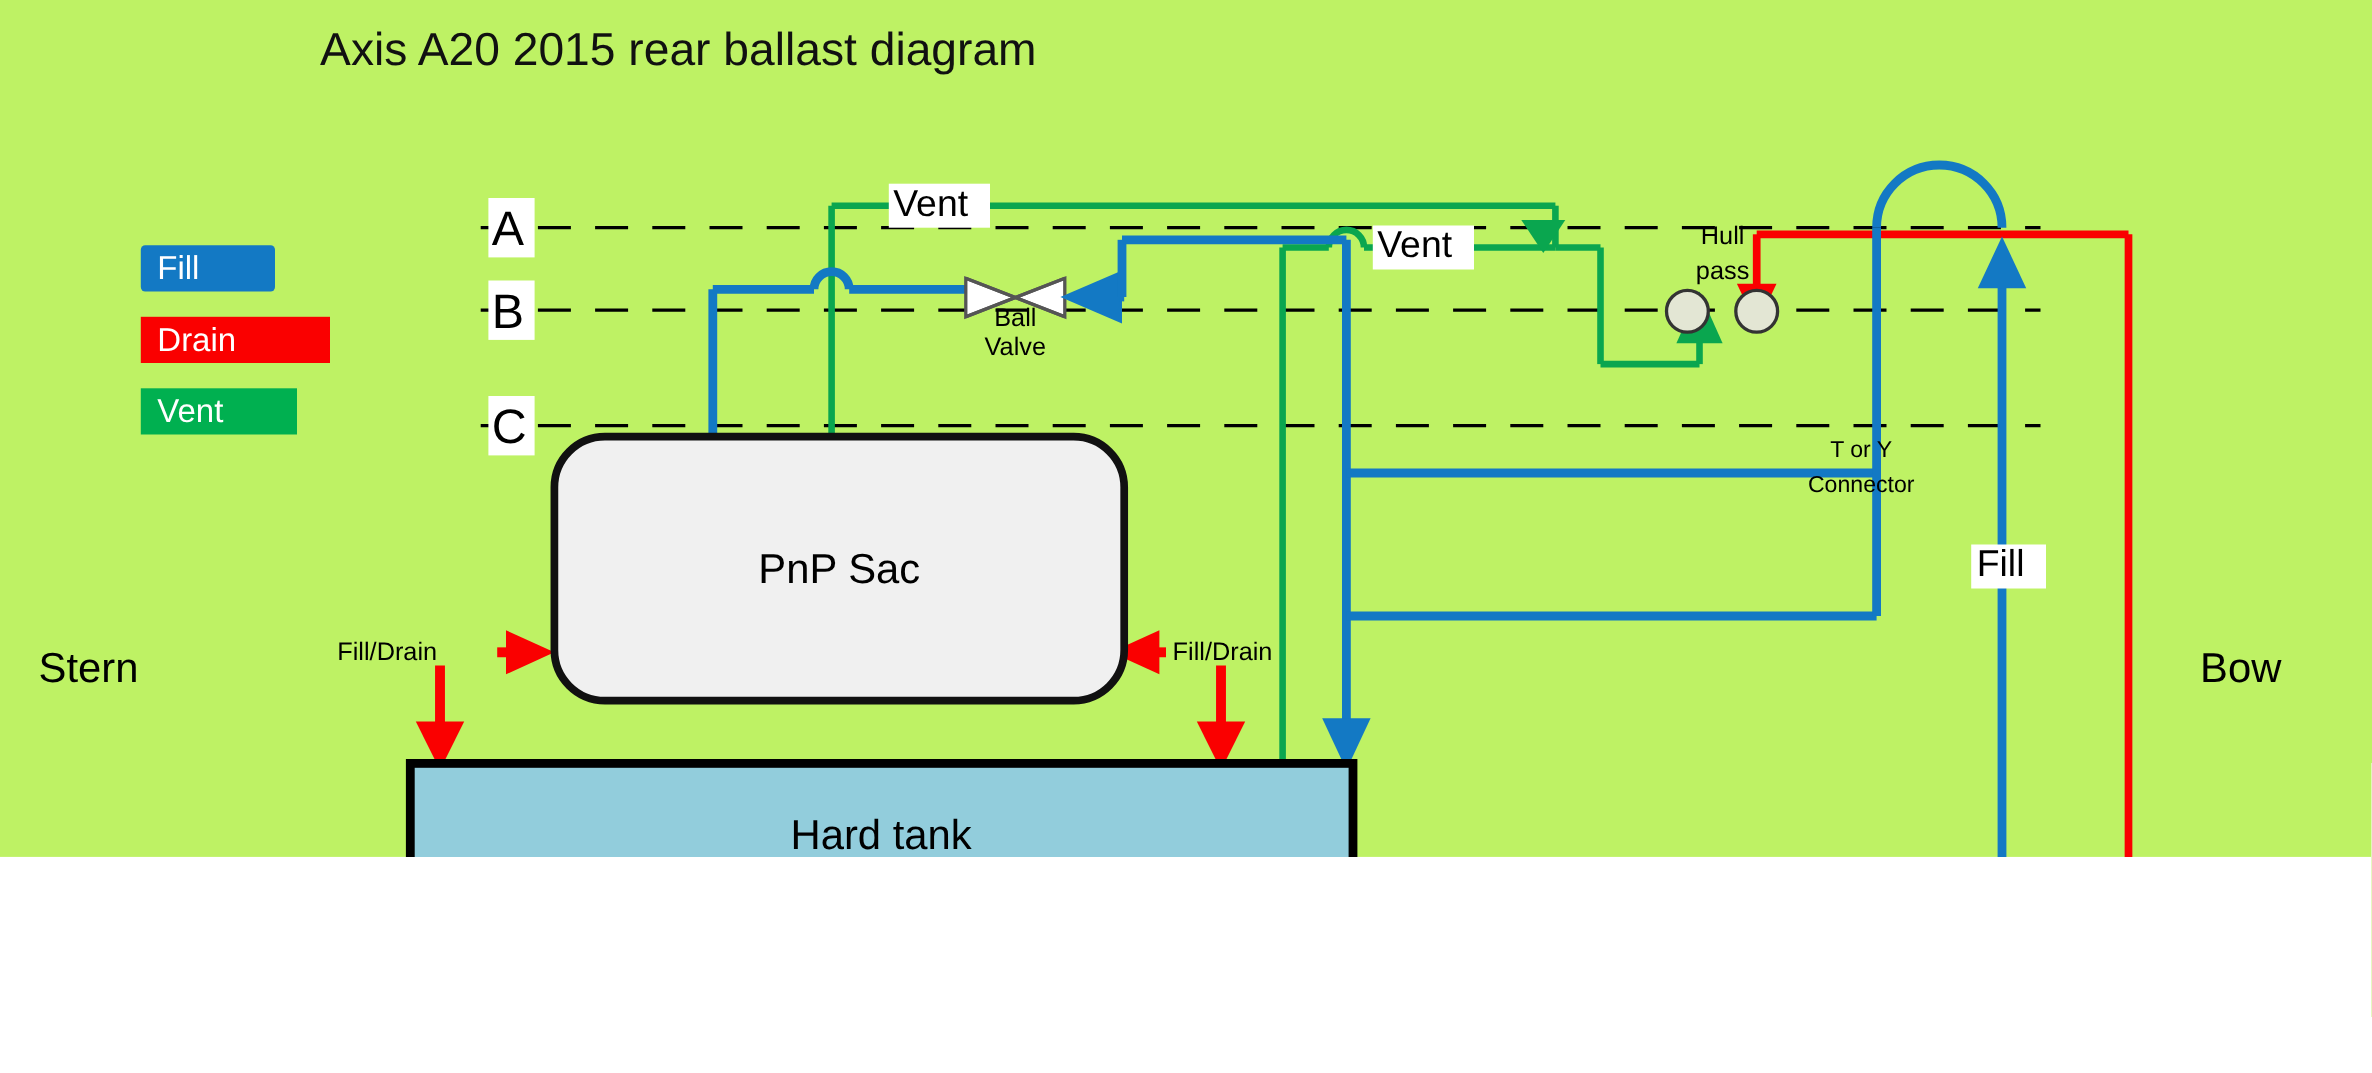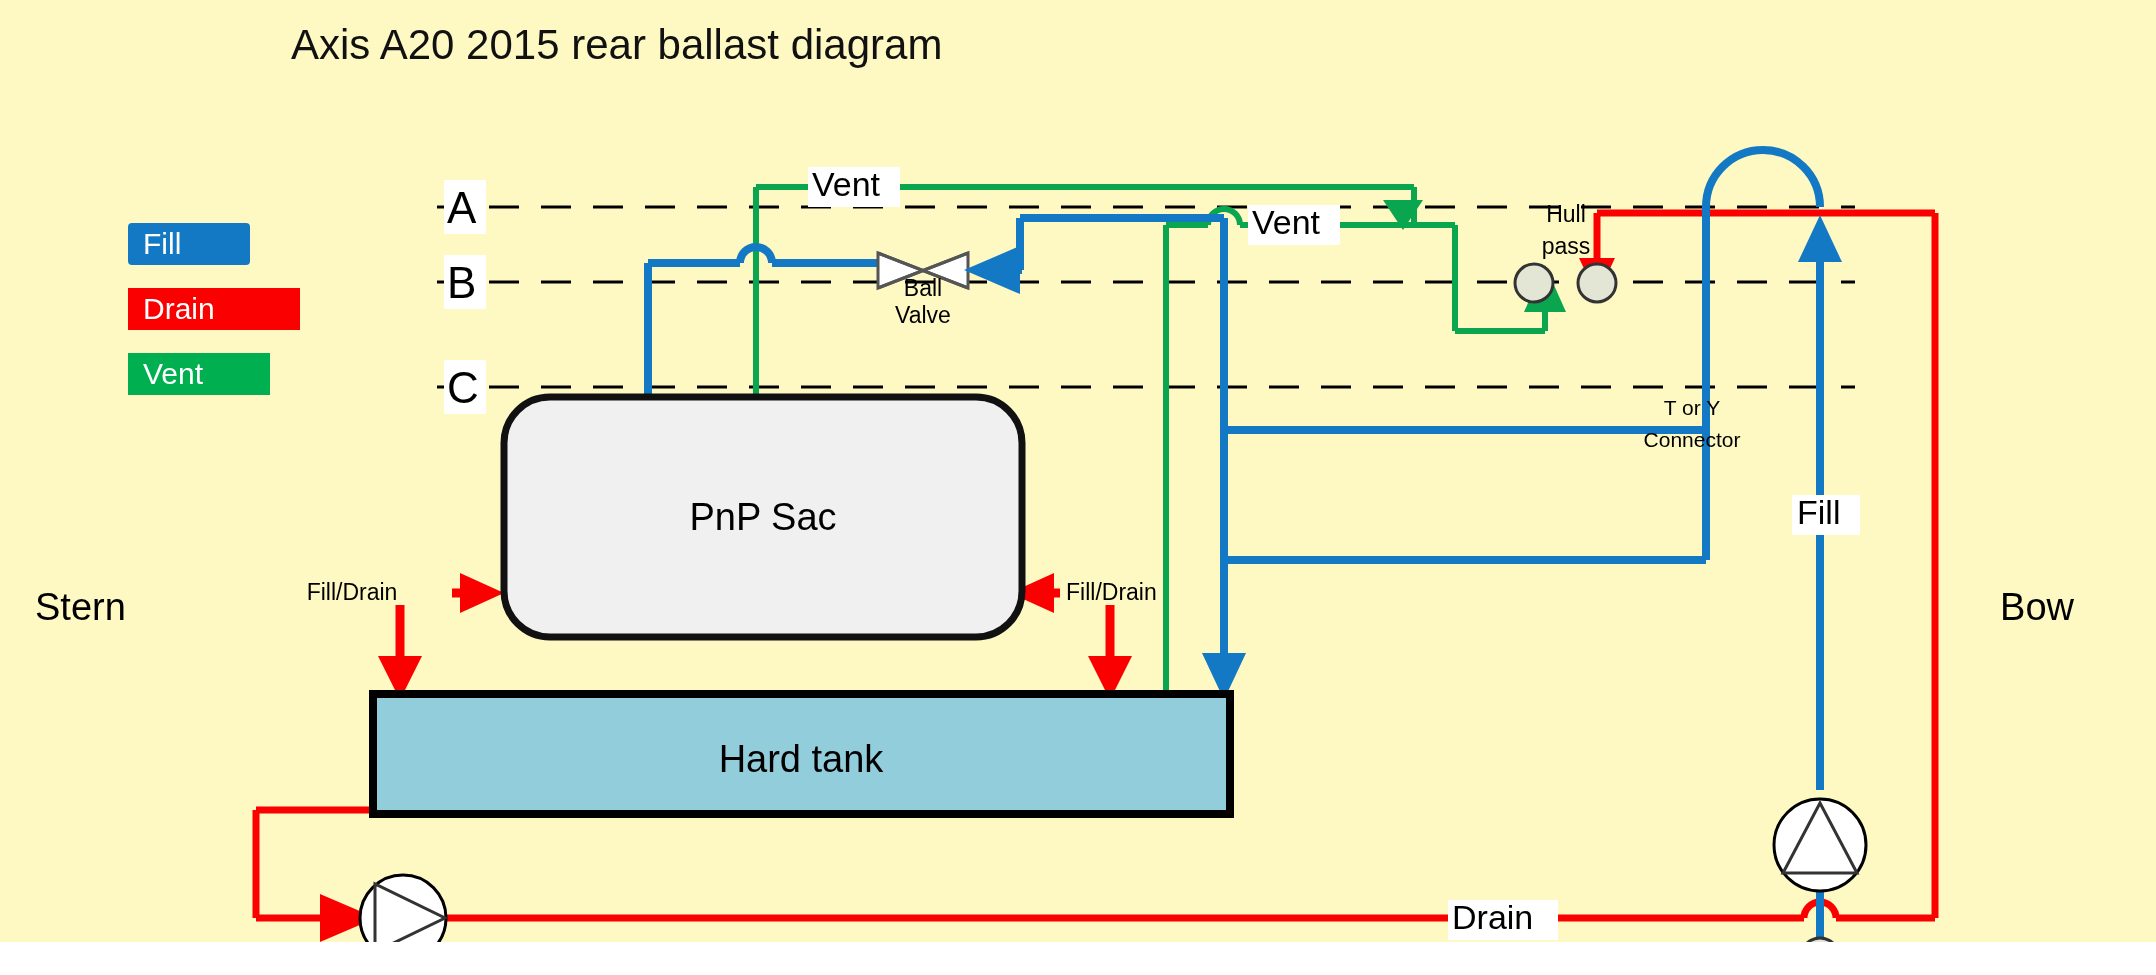--- a/index.html
+++ b/index.html
@@ -8,22 +8,22 @@
     padding: 0;
     background: #ffffff;
   }
   body {
     font-family: "Liberation Sans", sans-serif;
     color: #000000;
   }
   #stage {
     position: relative;
     width: 2156px;
-    height: 942px;
-    background: #fef9c3;
+    height: 779px;
+    background: #bef264;
     overflow: hidden;
   }
   #diagram {
     position: absolute;
     left: 0;
     top: 0;
     width: 2156px;
     height: 975px;
   }
   .ttl {

